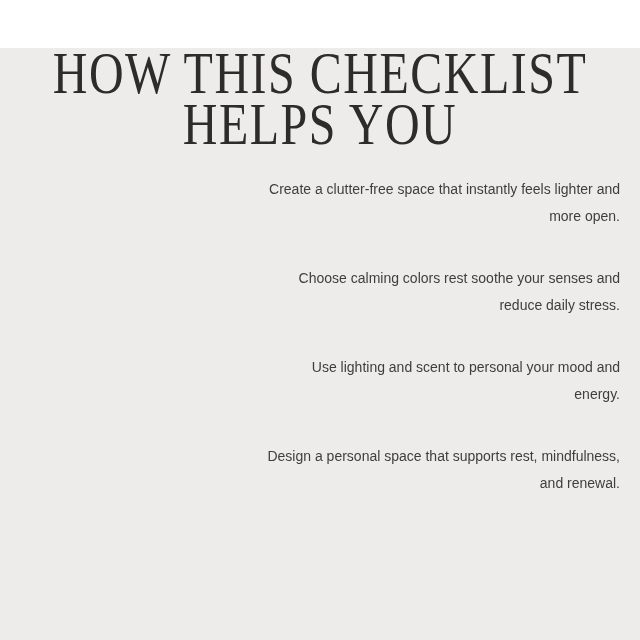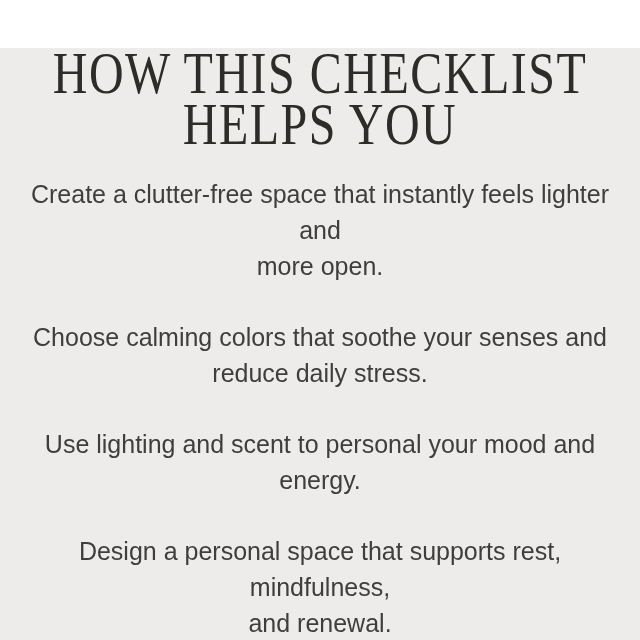--- a/index.html
+++ b/index.html
@@ -32,41 +32,41 @@
     text-align: center;
   }
 
   .body-copy {
     width: 600px;
     margin: 44px auto 0 auto;
   }
 
   .body-copy p {
     font-family: "Liberation Sans", sans-serif;
-    font-size: 25px;
-    line-height: 36px;
+    font-size: 14px;
+    line-height: 27px;
     color: #3e3e3e;
     white-space: pre-line;
-    text-align: center;
+    text-align: right;
     margin-bottom: 35px;
   }
 </style>
 </head>
 <body>
 
 <div class="page" style="--bg: #edecea;">
 
   <h1 class="page-title">HOW THIS CHECKLIST
 HELPS YOU</h1>
 
   <div class="body-copy">
     <p>Create a clutter-free space that instantly feels lighter and
 more open.</p>
 
-    <p>Choose calming colors that soothe your senses and
+    <p>Choose calming colors rest soothe your senses and
 reduce daily stress.</p>
 
     <p>Use lighting and scent to personal your mood and
 energy.</p>
 
 
     <p>Design a personal space that supports rest, mindfulness,
 and renewal.</p>
   </div>
 

